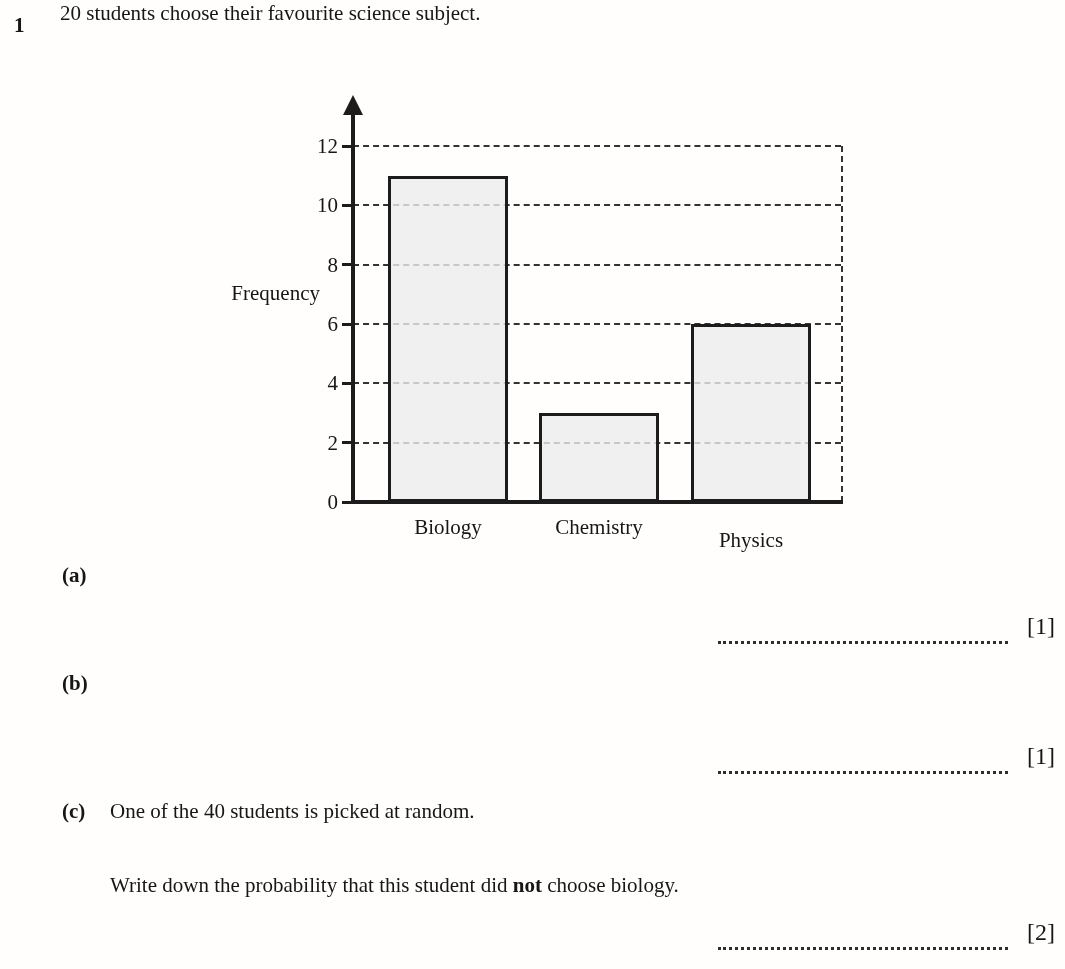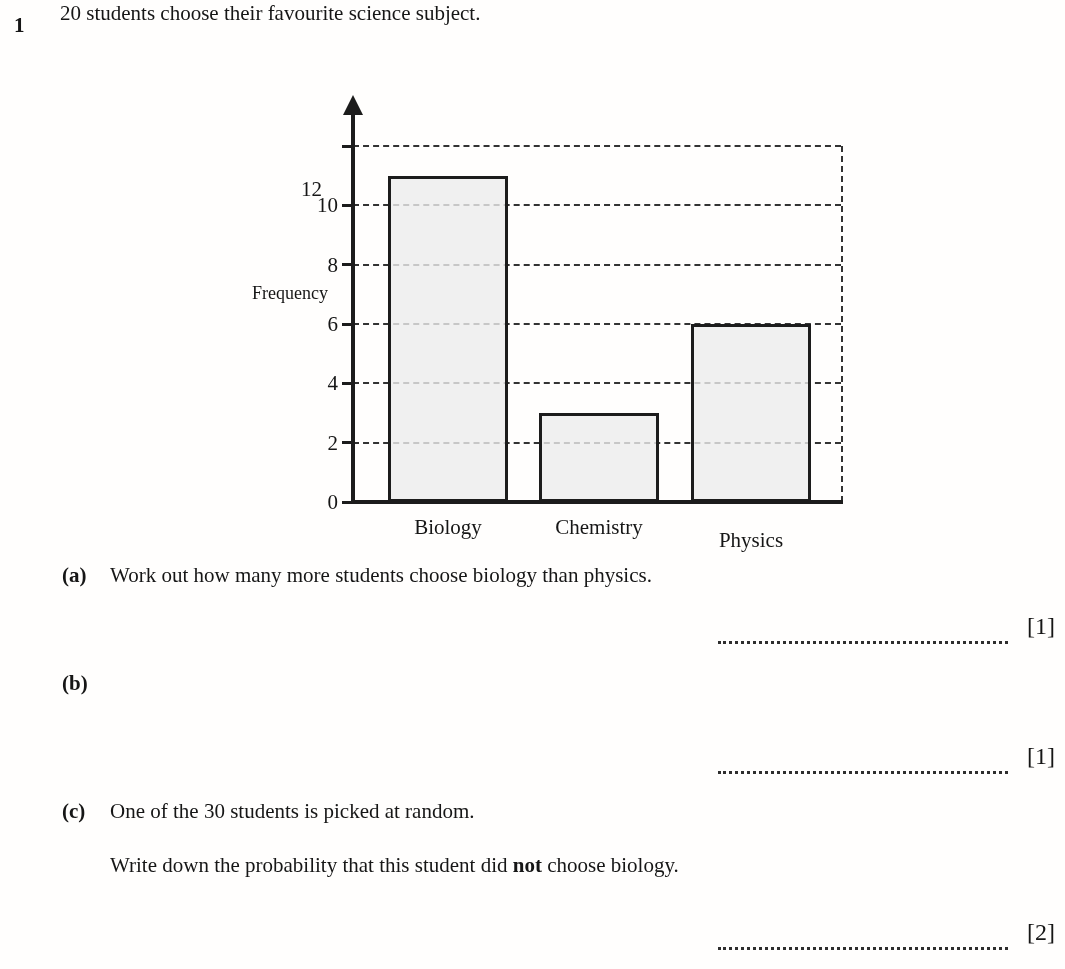--- a/index.html
+++ b/index.html
@@ -6,22 +6,22 @@
   #page {
     position:relative; width:1065px; height:969px; background:#fffefd;
     font-family:"Liberation Serif","DejaVu Serif",serif; color:#161616;
     overflow:hidden;
   }
   .line { position:absolute; font-size:21px; line-height:27px; white-space:nowrap; }
   .bold { font-weight:700; }
 
   
   #chart { position:absolute; left:0; top:0; width:1065px; height:560px; }
-  .ylabel { position:absolute; left:148px; top:280px; width:180px; text-align:right;
-            font-size:18px; line-height:27px; }
+  .ylabel { position:absolute; left:140px; top:280px; width:180px; text-align:right;
+            font-size:21px; line-height:27px; }
   .gridline   { position:absolute; height:0; border-top:2px dashed #333; }
   .rightborder{ position:absolute; width:0;  border-left:2px dashed #333; }
   .ytick      { position:absolute; width:11px; height:3px; background:#1c1c1c; }
   .yticklabel { position:absolute; width:46px; text-align:right; font-size:21px; line-height:26px; }
   .bar        { position:absolute; border:3px solid #1c1c1c; box-sizing:border-box; }
   .catlabel   { position:absolute; width:170px; text-align:center; font-size:21px; line-height:24px; }
   .yaxis  { position:absolute; width:4px; background:#1c1c1c; }
   .yarrow { position:absolute; width:0; height:0;
             border-left:10px solid transparent; border-right:10px solid transparent;
             border-bottom:20px solid #1c1c1c; }
@@ -62,40 +62,39 @@
       <div class="yticklabel" style="left: 292px; top: 429.667px;">2</div>
       <div class="ytick" style="left: 342px; top: 381.833px;"></div>
       <div class="yticklabel" style="left: 292px; top: 370.333px;">4</div>
       <div class="ytick" style="left: 342px; top: 322.5px;"></div>
       <div class="yticklabel" style="left: 292px; top: 311px;">6</div>
       <div class="ytick" style="left: 342px; top: 263.167px;"></div>
       <div class="yticklabel" style="left: 292px; top: 251.667px;">8</div>
       <div class="ytick" style="left: 342px; top: 203.833px;"></div>
       <div class="yticklabel" style="left: 292px; top: 192.333px;">10</div>
       <div class="ytick" style="left: 342px; top: 144.5px;"></div>
-      <div class="yticklabel" style="left: 276px; top: 133px; margin-top: 43px;">12</div>
+      <div class="yticklabel" style="left: 292px; top: 133px;">12</div>
       <div class="yaxis" style="left: 351px; top: 108px; height: 394px;"></div>
       <div class="yarrow" style="left: 343px; top: 95px;"></div>
       <div class="xaxis" style="left: 351px; top: 500px; width: 492px;"></div>
     </div>
 
   <span class="line bold" style="left:62px; top:562px">(a)</span>
-  <span class="line" style="left:110px; top:562px">Work out how many more students choose biology than physics.</span>
   <div class="answer" style="top:608px">
     <span class="leader"></span>
     <span class="marks">[1]</span>
   </div>
 
   <span class="line bold" style="left:62px; top:670px">(b)</span>
   <div class="answer" style="top:738px">
     <span class="leader"></span>
     <span class="marks">[1]</span>
   </div>
 
   <span class="line bold" style="left:62px; top:798px">(c)</span>
-  <span class="line" style="left:110px; top:798px">One of the 30 students is picked at random.</span>
-  <span class="line" style="left:110px; top:852px"><span>Write down the probability that this student did </span><b>not</b><span> choose biology.</span></span>
+  <span class="line" style="left:110px; top:798px">One of the 40 students is picked at random.</span>
+  <span class="line" style="left:110px; top:872px"><span>Write down the probability that this student did </span><b>not</b><span> choose biology.</span></span>
   <div class="answer" style="top:914px">
     <span class="leader"></span>
     <span class="marks">[2]</span>
   </div>
 
 </div>
 
 </body></html>

